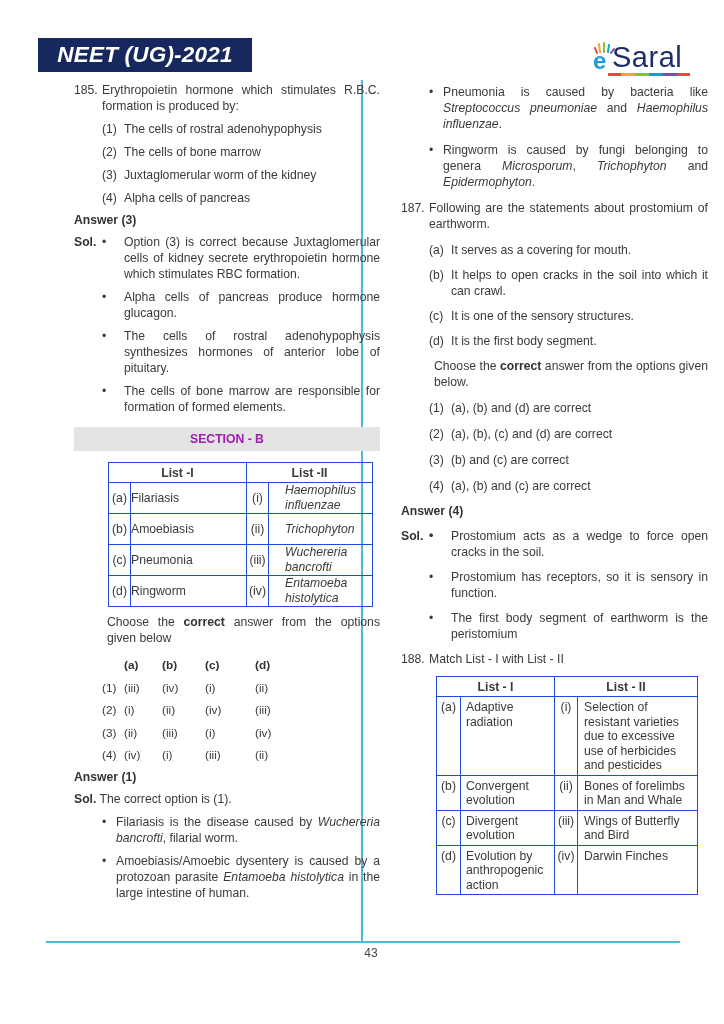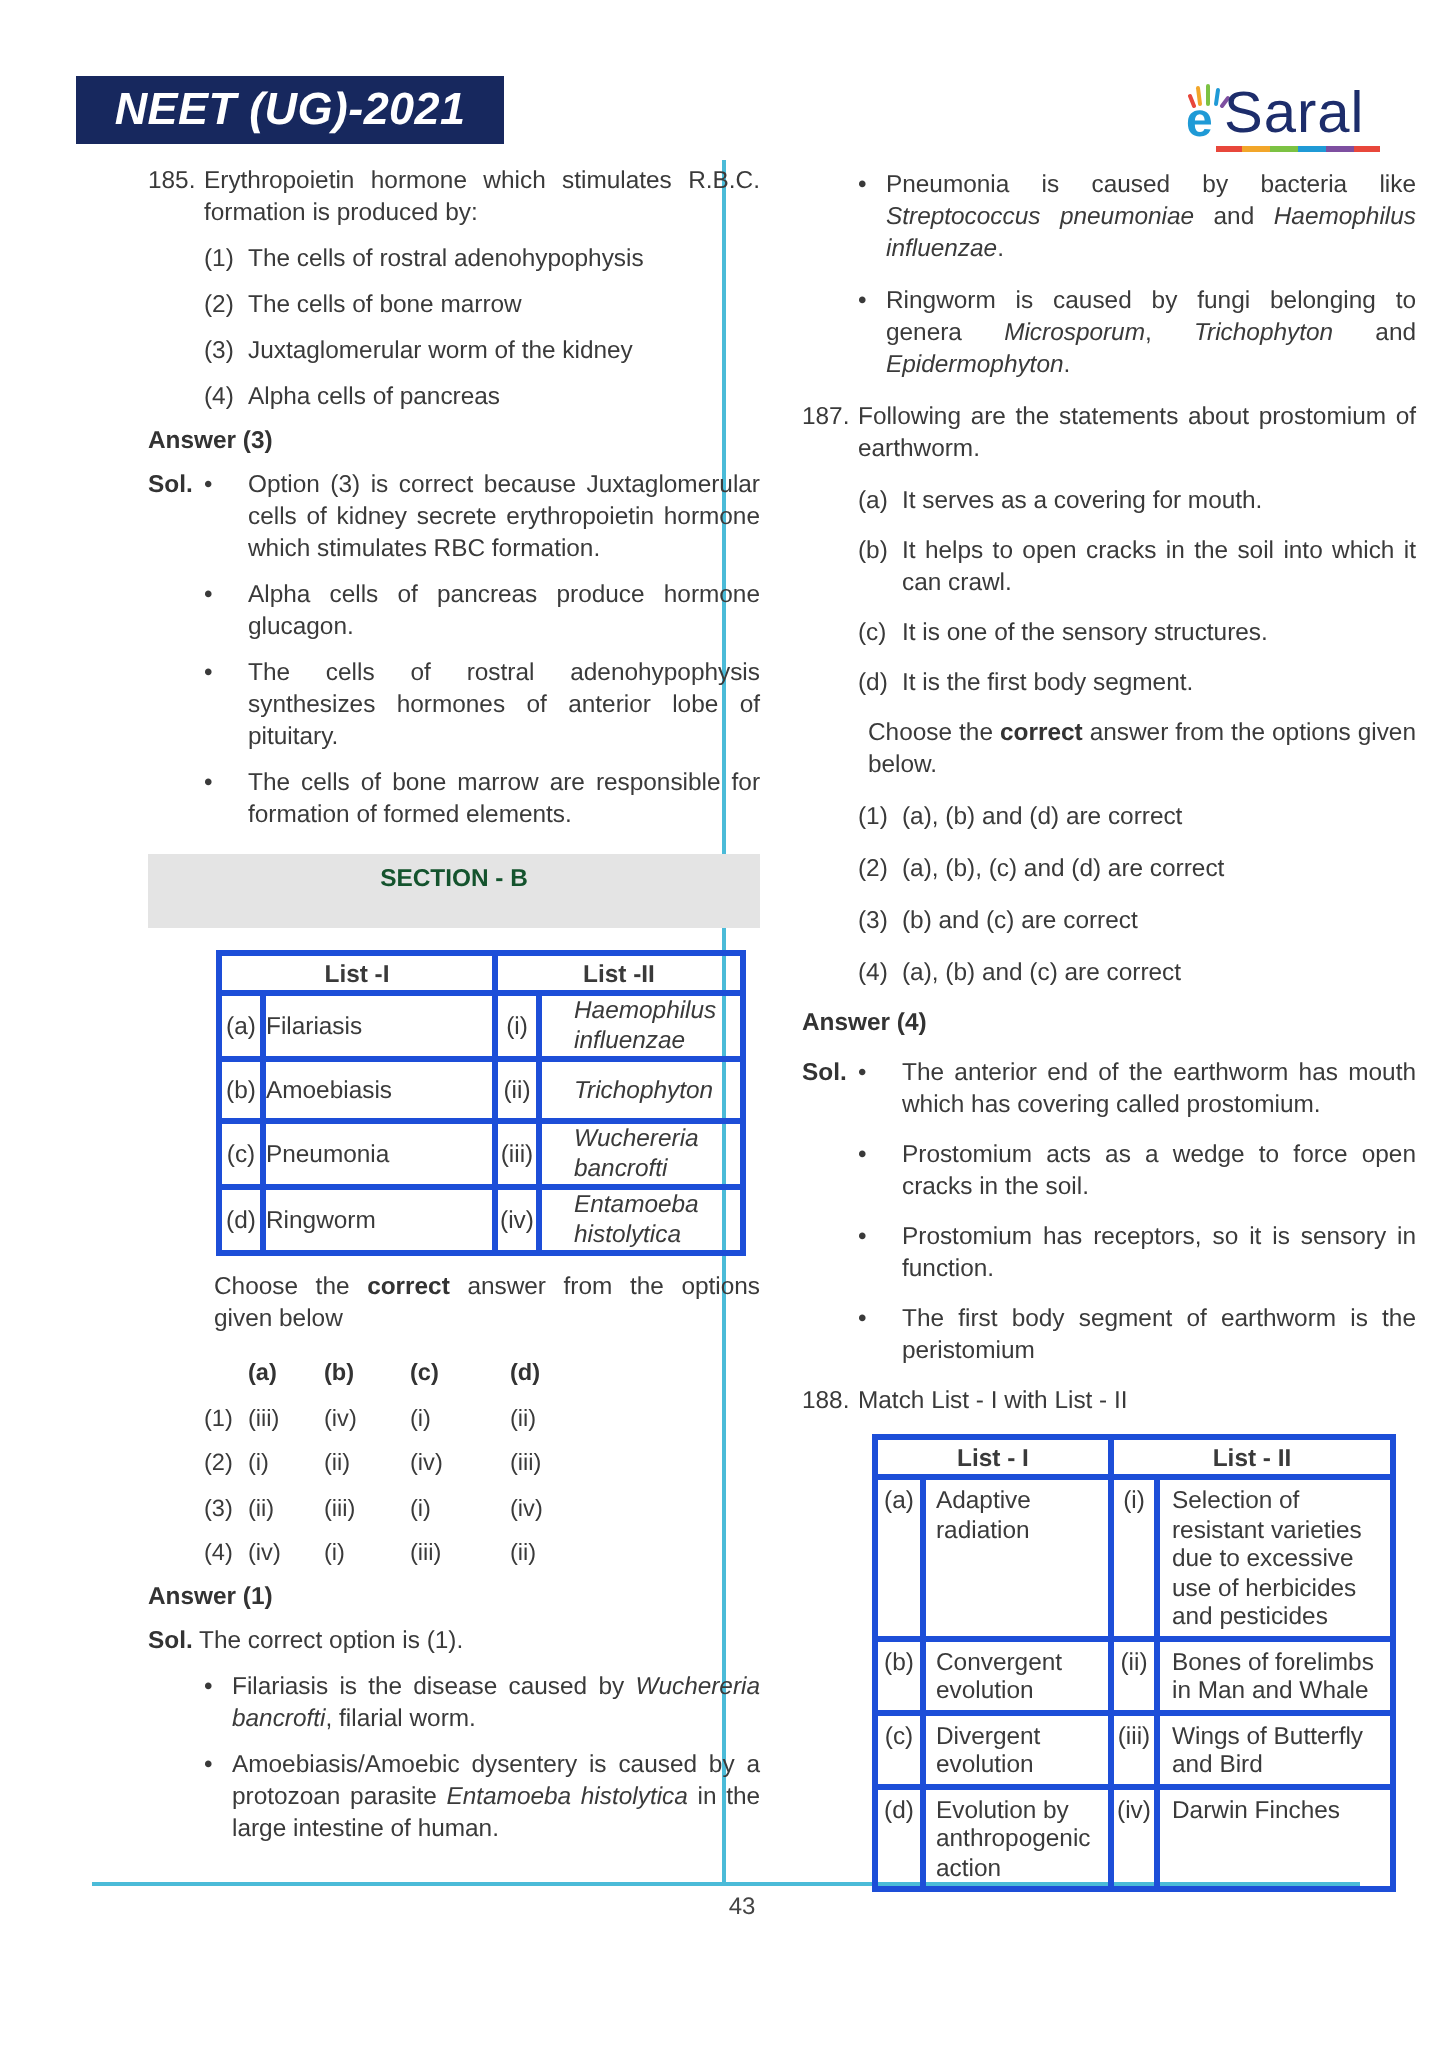--- a/index.html
+++ b/index.html
@@ -30,24 +30,24 @@
   .sol-row { position: relative; padding-left: 50px; text-align: justify; margin-top: 6px; }
   .sol-row .sl { position: absolute; left: 0; top: 0; font-weight: bold; color: #333; }
   .sol-row .dot { position: absolute; left: 28px; top: 0; font-size: 12px; }
   .bullet { position: relative; padding-left: 50px; margin-top: 7px; text-align: justify; }
   .bullet .dot { position: absolute; left: 28px; top: 0; }
   .bul2 { position: relative; padding-left: 42px; margin-top: 7px; text-align: justify; }
   .bul2 .dot { position: absolute; left: 28px; top: 0; }
   i { font-style: italic; }
   b { color: #333; }
 
-  .section { margin-top: 12px; width: 306px; height: 37px; background: #e4e4e4; text-align: center; font-weight: bold; line-height: 24px; color: #14532d; }
+  .section { margin-top: 12px; width: 306px; height: 24px; background: #e4e4e4; text-align: center; font-weight: bold; line-height: 24px; color: #a21caf; }
 
   table.mt { border-collapse: collapse; font-size: 12.2px; color: #3a3a3a; }
-  table.mt td, table.mt th { border: 3px solid #1d4ed8; }
+  table.mt td, table.mt th { border: 1px solid #1d4ed8; }
   table.mt th { font-weight: bold; height: 20px; }
   .t1 { margin-left: 34px; margin-top: 11px; width: 265px; }
   .t1 td { height: 31px; vertical-align: middle; }
   .t1 td.lab { width: 22px; text-align: center; padding: 0 1px; }
   .t1 td.it { width: 116px; padding-left: 0; }
   .t1 td.lab2 { width: 22px; text-align: center; }
   .t1 td.it2 { padding-left: 16px; line-height: 15px; }
 
   .match-opts { margin-left: 28px; margin-top: 8px; }
   .mrow { display: flex; height: 22.5px; line-height: 22.5px; font-size: 11.8px; }
@@ -223,21 +223,20 @@
   </div>
   <div class="opt" style="margin-top:10px"><span class="on">(1)</span><span>(a), (b) and (d) are correct</span></div>
   <div class="opt" style="margin-top:10px"><span class="on">(2)</span><span>(a), (b), (c) and (d) are correct</span></div>
   <div class="opt" style="margin-top:10px"><span class="on">(3)</span><span>(b) and (c) are correct</span></div>
   <div class="opt" style="margin-top:10px"><span class="on">(4)</span><span>(a), (b) and (c) are correct</span></div>
   <div class="ans" style="margin-top:9px">Answer (4)</div>
 
   <div class="sol-row" style="margin-top:9px">
     <span class="sl">Sol.</span>
     <span class="dot">•</span>
-    <span>The anterior end of the earthworm has mouth which has covering called prostomium.</span>
   </div>
   <div class="bullet" style="margin-top:9px"><span class="dot">•</span><span>Prostomium acts as a wedge to force open cracks in the soil.</span></div>
   <div class="bullet" style="margin-top:9px"><span class="dot">•</span><span>Prostomium has receptors, so it is sensory in function.</span></div>
   <div class="bullet" style="margin-top:9px"><span class="dot">•</span><span>The first body segment of earthworm is the peristomium</span></div>
 
   <div class="q" style="margin-top:9px">
     <span class="qn">188.</span>
     <span>Match List - I with List - II</span>
   </div>
 

